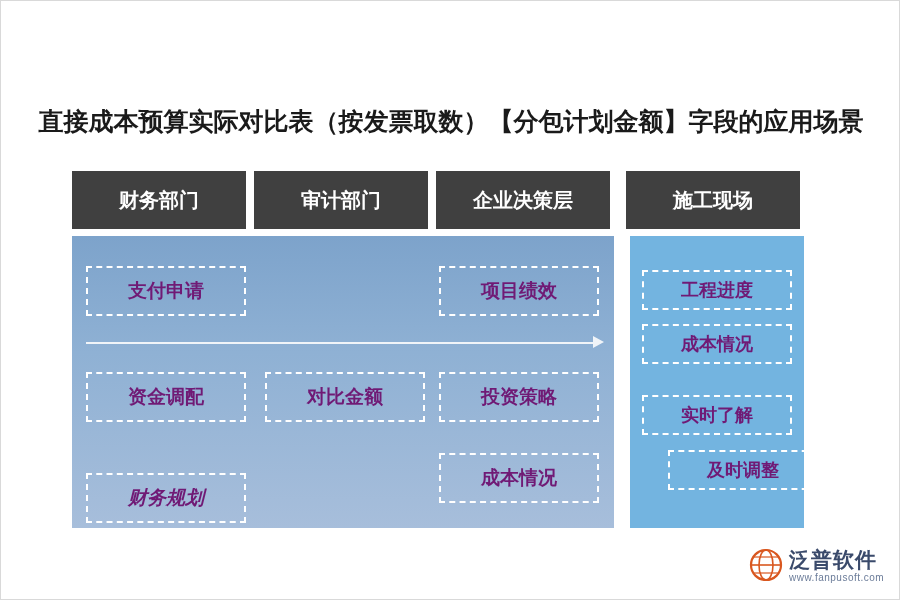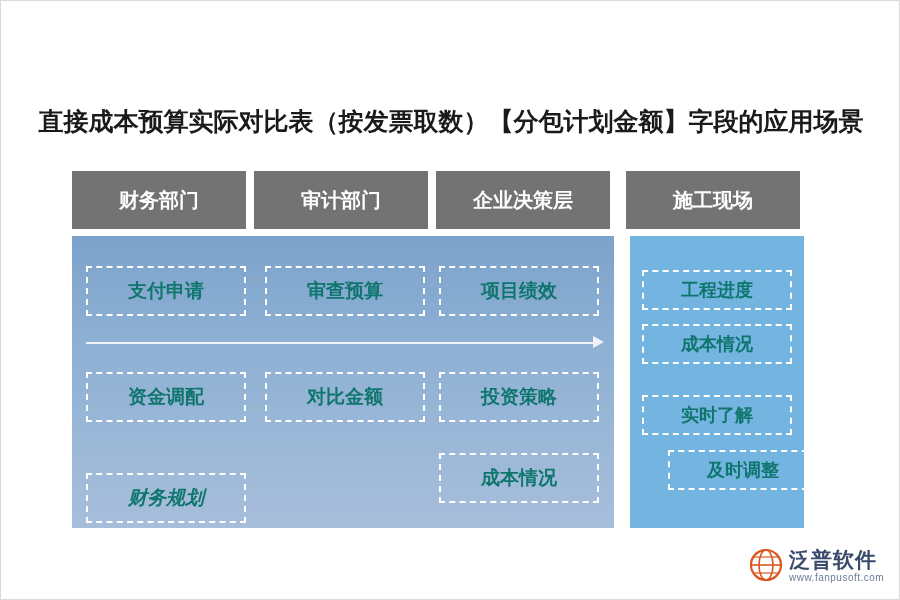--- a/index.html
+++ b/index.html
@@ -45,21 +45,21 @@
     top: 170px;
     width: 758px;
     height: 58px;
     display: flex;
     gap: 8px;
   }
   .header-box {
     flex: 0 0 auto;
     width: 174px;
     height: 58px;
-    background: #737373;
+    background: #404040;
     color: #ffffff;
     font-size: 20px;
     font-weight: bold;
     font-family: "DejaVu Serif", "Liberation Serif", serif;
     display: flex;
     align-items: center;
     justify-content: center;
   }
   .header-box.last {
     margin-left: 8px;
@@ -80,21 +80,21 @@
     top: 235px;
     width: 174px;
     height: 292px;
     background: #73b4e0;
   }
 
   
   .cell {
     position: absolute;
     border: 2px dashed #ffffff;
-    color: #0f766e;
+    color: #701a75;
     font-size: 19px;
     font-weight: bold;
     font-family: "DejaVu Serif", "Liberation Serif", serif;
     display: flex;
     align-items: center;
     justify-content: center;
     box-sizing: border-box;
   }
   .lcell {
     width: 160px;
@@ -173,21 +173,20 @@
     <div class="header-box">审计部门</div>
     <div class="header-box">企业决策层</div>
     <div class="header-box last">施工现场</div>
   </div>
 
   <div class="left-panel"></div>
 
   <div class="right-panel"></div>
 
   <div class="cell lcell" style="left:85px; top:265px;">支付申请</div>
-  <div class="cell lcell" style="left:264px; top:265px;">审查预算</div>
   <div class="cell lcell" style="left:438px; top:265px;">项目绩效</div>
 
   <div class="arrow-line"></div>
   <div class="arrow-head"></div>
 
   <div class="cell lcell" style="left:85px; top:371px;">资金调配</div>
   <div class="cell lcell" style="left:264px; top:371px;">对比金额</div>
   <div class="cell lcell" style="left:438px; top:371px;">投资策略</div>
 
   <div class="cell lcell" style="left:85px; top:472px;font-style:italic;">财务规划</div>

